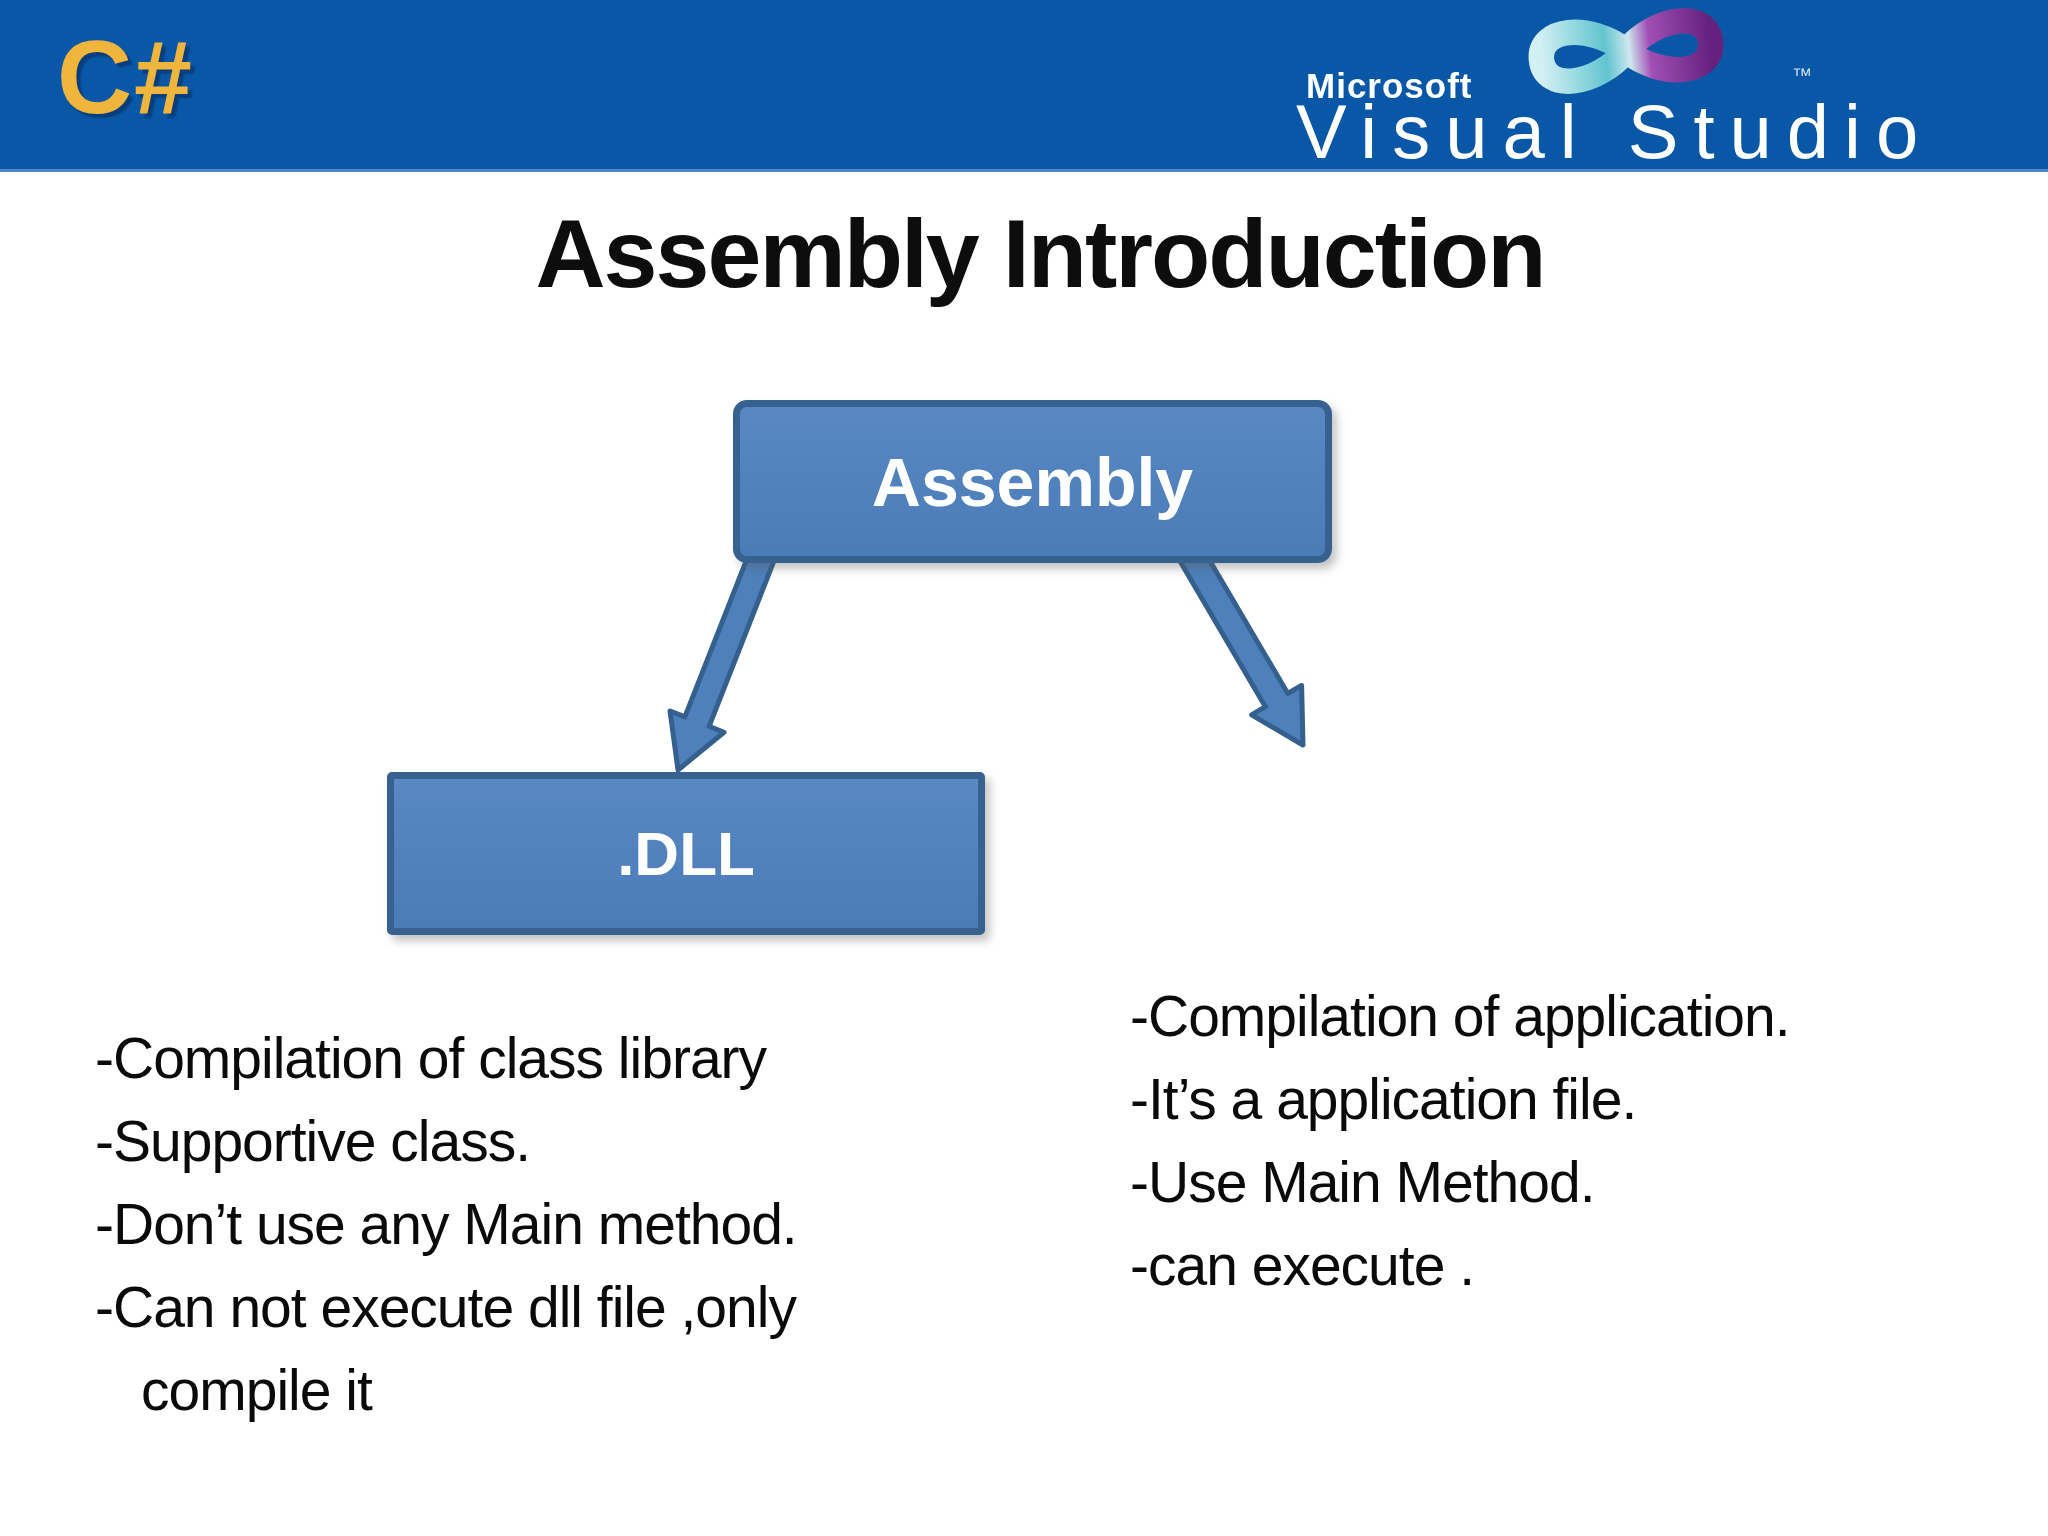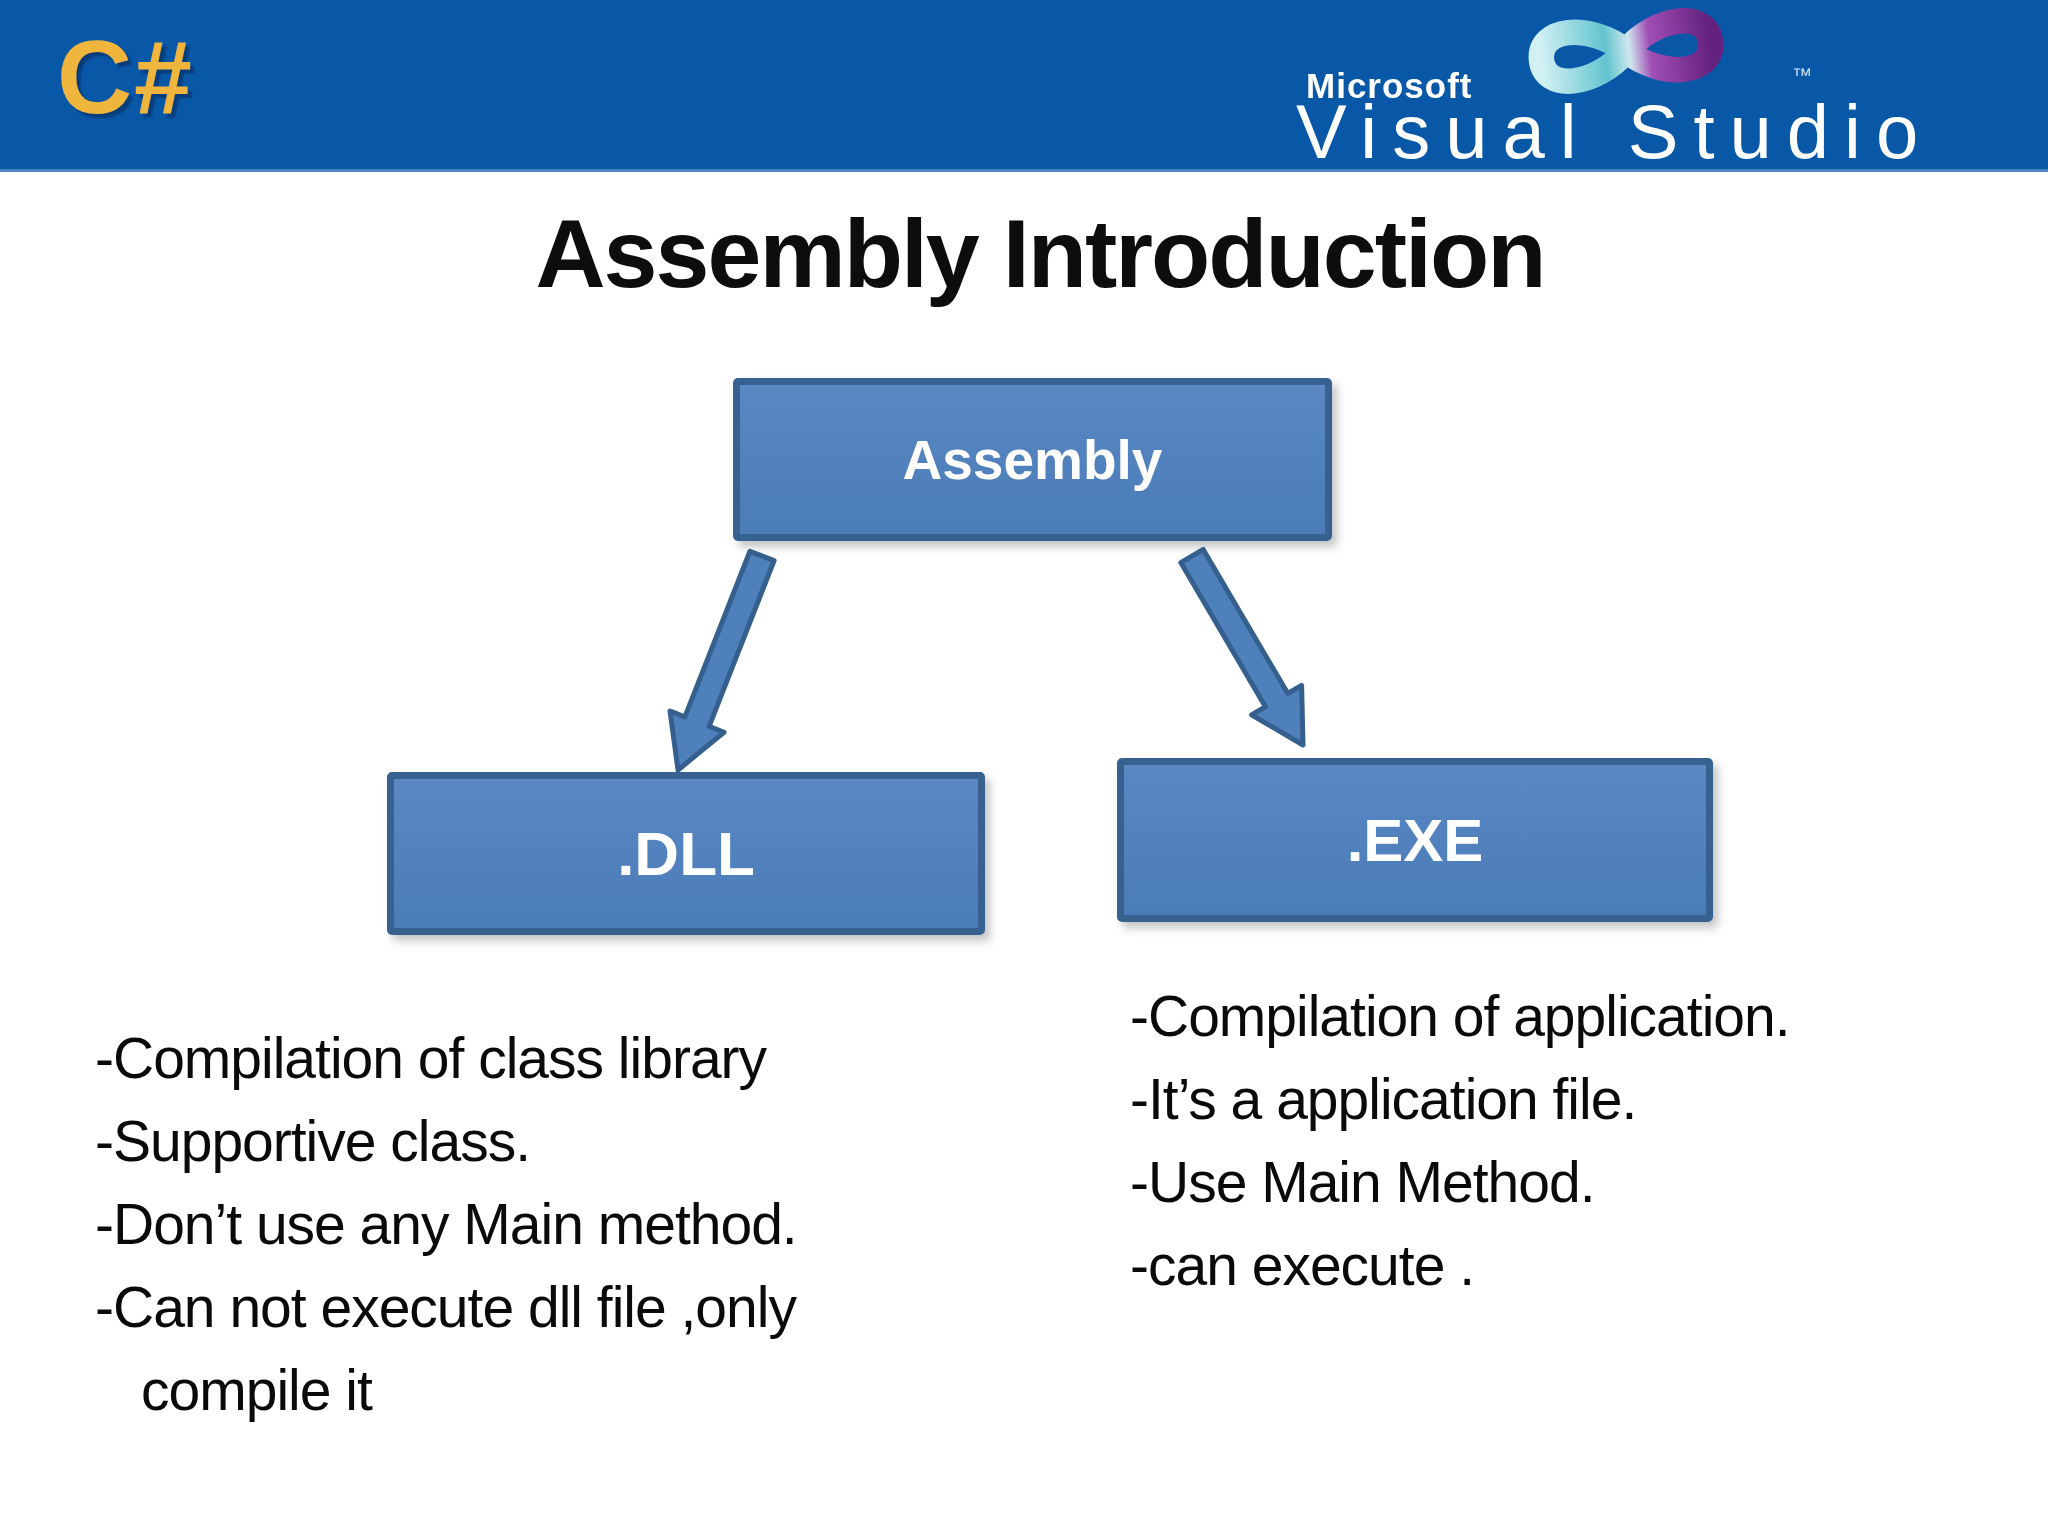--- a/index.html
+++ b/index.html
@@ -43,21 +43,21 @@
   
   .connectors{position:absolute;left:0;top:0;width:2048px;height:1536px;z-index:1;}
   .node{
     position:absolute;z-index:2;
     background:linear-gradient(180deg,#5988c3 0%,#4a7cb8 100%);
     border:7px solid #37618f;border-radius:5px;
     box-shadow:5px 6px 8px rgba(90,90,90,0.35);
     display:flex;align-items:center;justify-content:center;
     color:#ffffff;font-weight:bold;
   }
-  .node-assembly{left:733px;top:378px;width:585px;height:149px;font-size:55px;}
+  .node-assembly{left:733px;top:400px;width:585px;height:149px;font-size:68px;border-radius:14px;}
   .node-dll{left:387px;top:772px;width:584px;height:149px;font-size:62px;}
   .node-exe{left:1117px;top:758px;width:582px;height:150px;font-size:60px;}
   
   .notes{
     position:absolute;z-index:2;color:#0a0a0a;
     font-size:57px;line-height:83px;letter-spacing:-1px;white-space:nowrap;
   }
   .notes-dll{left:95px;top:1017px;}
   .notes-exe{left:1130px;top:975px;}
   .note-line.indent{padding-left:46px;}
@@ -94,23 +94,20 @@
     <polygon points="749.9,551.3 684.9,716.9 670,711 678,770 724,732.2 709.1,726.3 774.1,560.7" fill="#4e80bc" stroke="#35608e" stroke-width="5" stroke-linejoin="round"></polygon>
     <polygon points="1180.8,562.6 1265.4,706.7 1251.6,714.8 1303,745 1301.6,685.4 1287.8,693.5 1203.2,549.4" fill="#4e80bc" stroke="#35608e" stroke-width="5" stroke-linejoin="round"></polygon>
   </svg>
 
   <div class="node node-assembly">
     <span>Assembly</span>
   </div>
   <div class="node node-dll">
     <span>.DLL</span>
   </div>
-  <div class="node node-exe">
-    <span>.EXE</span>
-  </div>
 
   <div class="notes notes-dll">
       <div class="note-line">-Compilation of class library</div>
       <div class="note-line">-Supportive class.</div>
       <div class="note-line">-Don’t use any Main method.</div>
       <div class="note-line">-Can not execute dll file ,only</div>
       <div class="note-line indent">compile it</div>
     </div>
 
   <div class="notes notes-exe">

